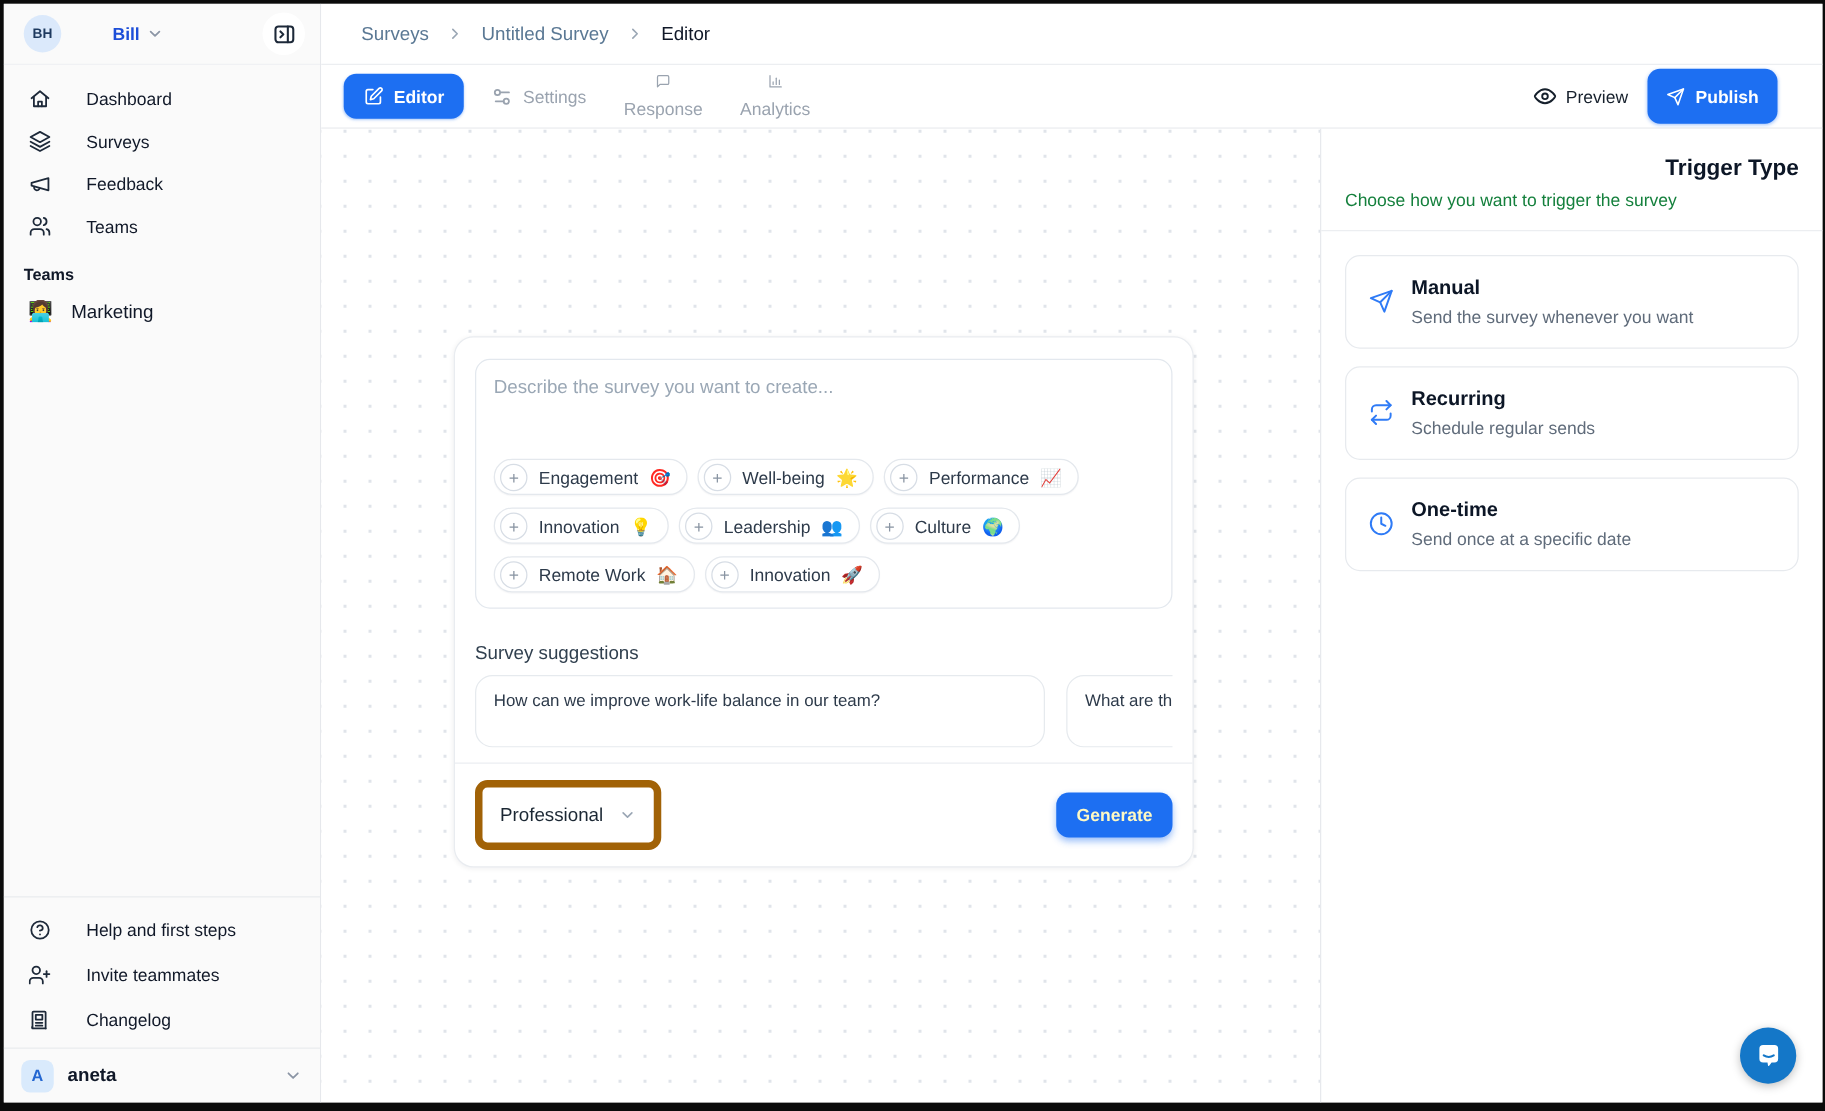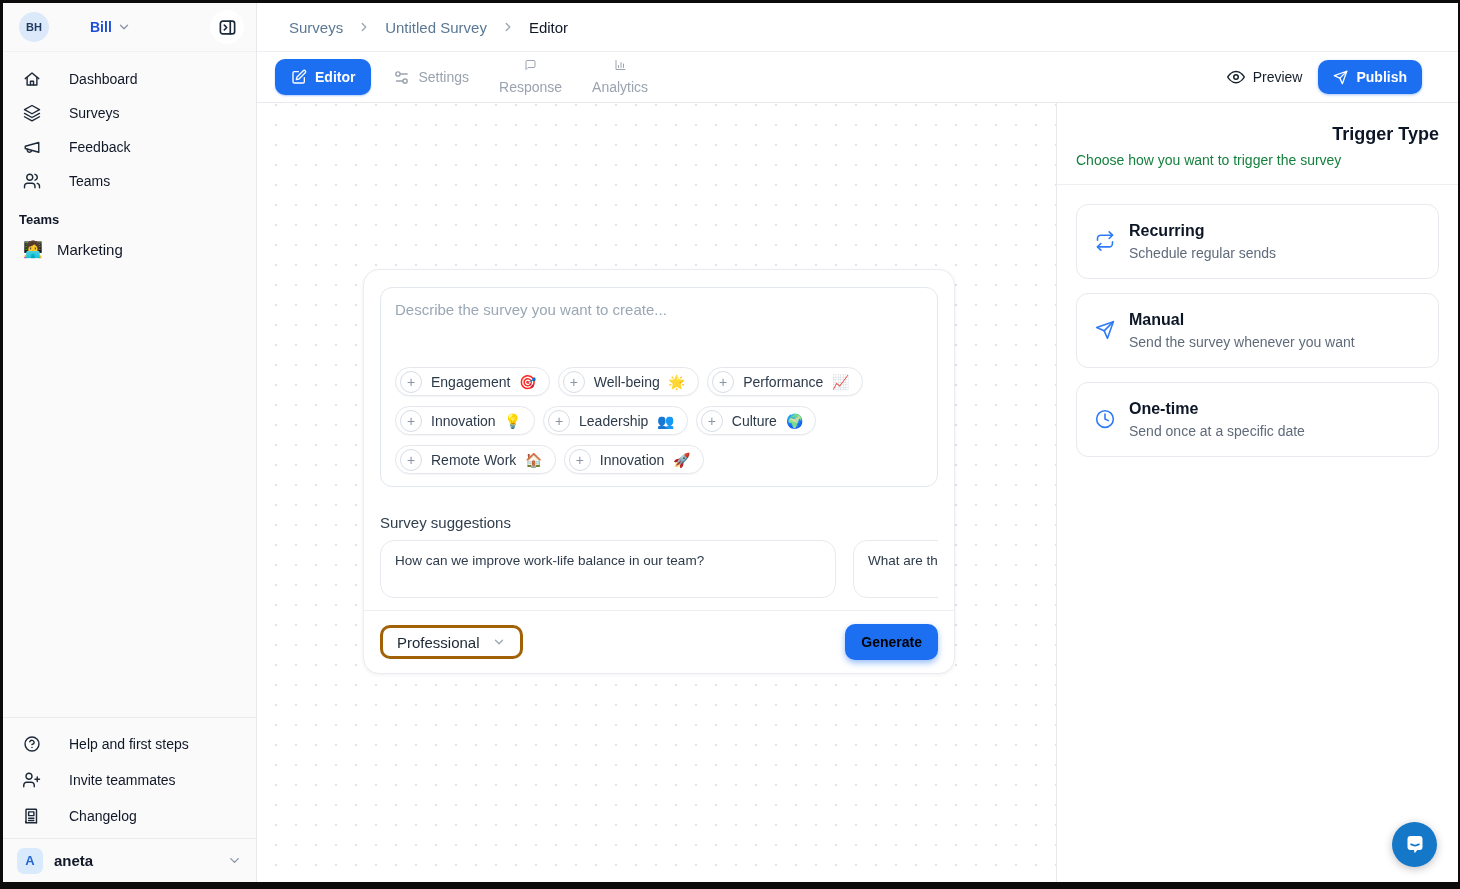--- a/index.html
+++ b/index.html
@@ -34,44 +34,44 @@
   .bc-link { font-size:15px; color:#5a7894; cursor:pointer; }
   .bc-cur { font-size:15px; color:#101828; font-weight:500; }
   .bc-sep { color:#9aa6b4; display:flex; }
 
   .tabbar { height:51px; flex:0 0 51px; background:#fff; border-bottom:1px solid #e7e9ed; display:flex; align-items:center; padding:0 18px; }
   .tab-active { display:flex; align-items:center; gap:8px; background:#1d6ff2; color:#fff; height:36px; padding:0 16px; border-radius:10px; font-size:14px; font-weight:600; cursor:pointer; box-shadow:0 1px 2px rgba(29,111,242,.35); }
   .tab { display:flex; align-items:center; gap:8px; color:#9aa3af; height:36px; padding:0 12px; font-size:14px; cursor:pointer; }
   .tab + .tab { margin-left:6px;flex-direction:column; }
   .tabbar-right { margin-left:auto; display:flex; align-items:center; gap:16px; padding-right:18px; }
   .preview-btn { display:flex; align-items:center; gap:8px; color:#16202c; font-size:14px; font-weight:500; cursor:pointer; }
-  .publish-btn { display:flex; align-items:center; gap:8px; background:#1d6ff2; color:#fff; height:34px; padding:0 15px; border-radius:10px; font-size:14px; font-weight:600; border:none; cursor:pointer; box-shadow:0 1px 3px rgba(29,111,242,.4); }
+  .publish-btn { display:flex; align-items:center; gap:8px; background:#1d6ff2; color:#fff; height:44px; padding:0 15px; border-radius:10px; font-size:14px; font-weight:600; border:none; cursor:pointer; box-shadow:0 1px 3px rgba(29,111,242,.4); }
 
   .content { flex:1; display:flex; min-height:0; }
 
   
   .canvas { flex:1; position:relative; background-color:#fff; background-image:radial-gradient(#e0e4ea 1.3px, transparent 1.4px); background-size:20px 20px; background-position:9px 12px; overflow:hidden; }
   .gen-card { position:absolute; left:106px; top:166px; width:592px; background:#fff; border:1px solid #e9ecf0; border-radius:16px; box-shadow:0 1px 4px rgba(16,24,40,.06); padding:17px 16px 0 16px; }
   .prompt-box { border:1px solid #e3e8ee; border-radius:12px; padding:13px 14px 12px 14px; min-height:200px; display:flex; flex-direction:column; }
   .prompt-input { border:none; outline:none; resize:none; width:100%; height:62px; font-family:inherit; font-size:15px; color:#737373; background:transparent; }
   .prompt-input::placeholder { color:#9aa7b5; }
   .chips { display:flex; flex-wrap:wrap; gap:10px 8px; margin-top:auto; }
   .chip { display:flex; align-items:center; gap:9px; height:29px; padding:0 12px 0 4px; background:#fff; border:1px solid #e4e8ed; border-radius:15px; box-shadow:0 1px 1px rgba(16,24,40,.04); cursor:pointer; }
   .chip-plus { width:22px; height:22px; border-radius:50%; border:1px solid #d7dde5; color:#8a95a3; font-size:14px; line-height:1; display:flex; align-items:center; justify-content:center; }
   .chip-label { font-size:14px; color:#2d3a4a; white-space:nowrap; }
   .chip-emoji { font-size:14px; }
   .sugg-title { margin-top:27px; font-size:15px; font-weight:500; color:#31404f; }
   .sugg-row { display:flex; gap:17px; margin-top:9px; overflow:hidden; }
   .sugg-card { flex:0 0 auto; border:1px solid #e6eaee; border-radius:14px; padding:12px 14px; height:58px; font-size:13.5px; color:#2d3a4a; cursor:pointer; background:#fff; }
   .sugg-1 { width:456px; }
   .sugg-2 { width:400px; }
   .gen-footer { margin:12px -16px 0 -16px; border-top:1px solid #eceef2; padding:13px 16px; display:flex; align-items:center; justify-content:space-between; }
-  .tone-select { display:flex; align-items:center; gap:12px; height:34px; padding:0 14px; border:3px solid #a16207; border-radius:10px; background:#fff; font-size:15px; color:#1b2733; cursor:pointer; }
+  .tone-select { display:flex; align-items:center; gap:12px; height:56px; padding:0 14px; border:6px solid #a16207; border-radius:10px; background:#fff; font-size:15px; color:#1b2733; cursor:pointer; }
   .tone-select .chev { color:#9aa6b4; }
-  .generate-btn { height:36px; padding:0 16px; background:#1d6ff2; color:#000000; border:none; border-radius:10px; font-size:14px; font-weight:600; font-family:inherit; cursor:pointer; box-shadow:0 3px 6px rgba(29,111,242,.45); }
+  .generate-btn { height:36px; padding:0 16px; background:#1d6ff2; color:#fef9c3; border:none; border-radius:10px; font-size:14px; font-weight:600; font-family:inherit; cursor:pointer; box-shadow:0 3px 6px rgba(29,111,242,.45); }
 
   
   .panel { width:402px; flex:0 0 402px; background:#fff; border-left:1px solid #e7e9ed; display:flex; flex-direction:column; }
   .panel-head { padding:21px 19px 16px 19px; border-bottom:1px solid #eceef1; }
   .panel-title { font-size:18px; font-weight:700; color:#0c1626;text-align:right; }
   .panel-sub { margin-top:7px; font-size:14px; color:#15803d; }
   .panel-body { padding:19px; display:flex; flex-direction:column; gap:14px; }
   .trigger-card { border:1px solid #e7eaee; border-radius:12px; padding:17px 18px; display:flex; gap:14px; cursor:pointer; background:#fff; }
   .trigger-ic { color:#2f7bf6; flex:0 0 20px; margin-top:9px; }
   .trigger-title { font-size:16px; font-weight:600; color:#0c1626; }
@@ -341,49 +341,49 @@
           </div>
         </div>
       </div>
 
       <aside class="panel">
         <div class="panel-head">
           <div class="panel-title">Trigger Type</div>
           <div class="panel-sub">Choose how you want to trigger the survey</div>
         </div>
         <div class="panel-body">
+          <div class="trigger-card">
+            <span class="trigger-ic">
+              <svg width="20" height="20" viewBox="0 0 24 24" fill="none" stroke="currentColor" stroke-width="1.9" stroke-linecap="round" stroke-linejoin="round">
+                  <line x1="22" y1="2" x2="11" y2="13"></line>
+                  <polygon points="22 2 15 22 11 13 2 9 22 2"></polygon>
+                </svg>
+            </span>
+            <div>
+              <div class="trigger-title">Manual</div>
+              <div class="trigger-desc">Send the survey whenever you want</div>
+            </div>
+          </div>
           <div class="trigger-card">
             <span class="trigger-ic">
               <svg width="20" height="20" viewBox="0 0 24 24" fill="none" stroke="currentColor" stroke-width="1.9" stroke-linecap="round" stroke-linejoin="round">
                   <polyline points="17 1 21 5 17 9"></polyline>
                   <path d="M3 11V9a4 4 0 0 1 4-4h14"></path>
                   <polyline points="7 23 3 19 7 15"></polyline>
                   <path d="M21 13v2a4 4 0 0 1-4 4H3"></path>
                 </svg>
             </span>
             <div>
               <div class="trigger-title">Recurring</div>
               <div class="trigger-desc">Schedule regular sends</div>
             </div>
           </div>
           <div class="trigger-card">
             <span class="trigger-ic">
               <svg width="20" height="20" viewBox="0 0 24 24" fill="none" stroke="currentColor" stroke-width="1.9" stroke-linecap="round" stroke-linejoin="round">
-                  <line x1="22" y1="2" x2="11" y2="13"></line>
-                  <polygon points="22 2 15 22 11 13 2 9 22 2"></polygon>
-                </svg>
-            </span>
-            <div>
-              <div class="trigger-title">Manual</div>
-              <div class="trigger-desc">Send the survey whenever you want</div>
-            </div>
-          </div>
-          <div class="trigger-card">
-            <span class="trigger-ic">
-              <svg width="20" height="20" viewBox="0 0 24 24" fill="none" stroke="currentColor" stroke-width="1.9" stroke-linecap="round" stroke-linejoin="round">
                   <circle cx="12" cy="12" r="10"></circle>
                   <polyline points="12 6 12 12 16 14"></polyline>
                 </svg>
             </span>
             <div>
               <div class="trigger-title">One-time</div>
               <div class="trigger-desc">Send once at a specific date</div>
             </div>
           </div>
         </div>

